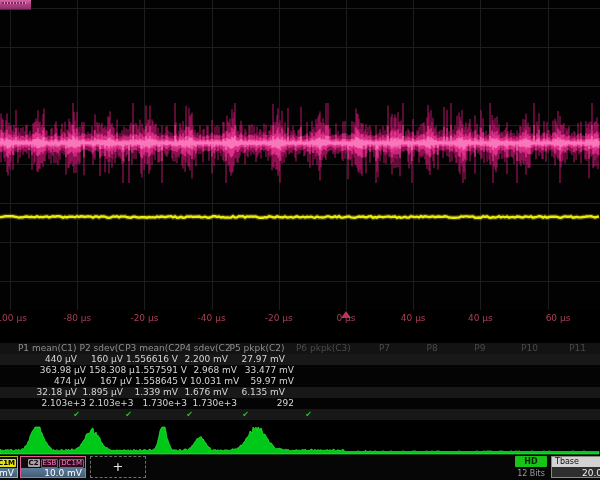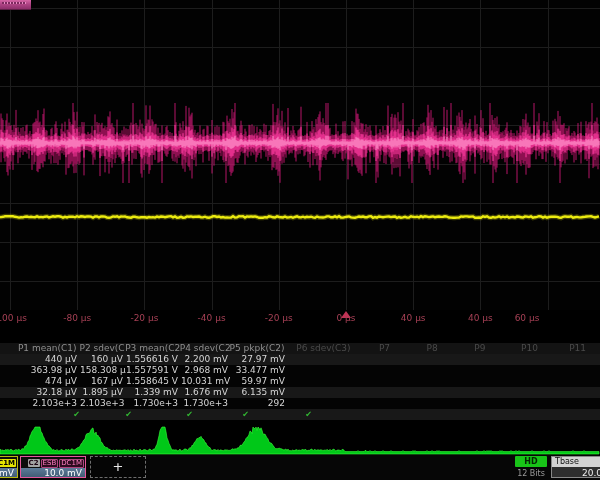--- a/index.html
+++ b/index.html
@@ -21,21 +21,21 @@
   #axis-strip{position:absolute;left:0;top:310px;width:600px;height:16px;background:#000;overflow:hidden;}
   .tick-label{position:absolute;top:3px;transform:translateX(-50%);font-size:9px;color:#a64055;white-space:nowrap;}
   #trigger-marker{position:absolute;top:1px;width:0;height:0;transform:translateX(-50%);
     border-left:5px solid transparent;border-right:5px solid transparent;border-bottom:7px solid #c03355;}
 
   
   #measure-table{position:absolute;left:0;top:343px;width:600px;background:#be185d;font-size:9px;}
   .mrow{display:flex;height:11px;line-height:11px;white-space:nowrap;}
   .mrow.head{background:#131313;color:#8f8f8f;}
   .mrow.odd{background:#181818;}
-  .mrow.even{background:#040404;}
+  .mrow.even{background:#040404;padding-left:9px;}
   .mcell{overflow:hidden;}
   .mcell.num{text-align:right;color:#d6d6d6;padding-right:3px;box-sizing:border-box;}
   .mcell.hd{text-align:right;padding-right:3px;box-sizing:border-box;}
   .mcell.hd.dim{color:#4a4a4a;text-align:center;padding-right:0;}
   .mcell.chk{text-align:right;padding-right:6px;color:#33bb33;font-size:8px;}
 
   
   #hist-strip{position:absolute;left:0;top:426px;width:600px;height:30px;overflow:hidden;}
 
   
@@ -97,31 +97,31 @@
   <div id="axis-strip">
     <div id="trigger-marker" style="left: 346px;"></div>
   <span class="tick-label" style="left: 10px; color: rgb(166, 64, 85);">-100 µs</span>
       <span class="tick-label" style="left: 77.2px; color: rgb(166, 64, 85);">-80 µs</span>
       <span class="tick-label" style="left: 144.4px; color: rgb(166, 64, 85);">-20 µs</span>
       <span class="tick-label" style="left: 211.6px; color: rgb(166, 64, 85); text-align: center;">-40 µs</span>
       <span class="tick-label" style="left: 278.8px; color: rgb(166, 64, 85);">-20 µs</span>
       <span class="tick-label" style="left: 346px; color: rgb(166, 64, 85);">0 µs</span>
       <span class="tick-label" style="left: 413.2px; color: rgb(166, 64, 85);">40 µs</span>
       <span class="tick-label" style="left: 480.4px; color: rgb(166, 64, 85);">40 µs</span>
-      <span class="tick-label" style="left: 527px; color: rgb(166, 64, 85);">60 µs</span>
+      <span class="tick-label" style="left: 558px; color: rgb(166, 64, 85);">60 µs</span>
     </div>
 
   <div id="measure-table">
       <div class="mrow head">
         <div class="mcell hd" style="width: 80px;">P1 mean(C1)</div>
         <div class="mcell hd" style="width: 46px;">P2 sdev(C1)</div>
         <div class="mcell hd" style="width: 55px;">P3 mean(C2)</div>
         <div class="mcell hd" style="width: 50px;">P4 sdev(C2)</div>
         <div class="mcell hd" style="width: 57px;">P5 pkpk(C2)</div>
-        <div class="mcell hd dim" style="width: 75px;">P6 sdev(C3)</div>
+        <div class="mcell hd dim" style="width: 75px;">P6 pkpk(C3)</div>
         <div class="mcell hd dim" style="width: 48px;">P7</div>
         <div class="mcell hd dim" style="width: 48px;">P8</div>
         <div class="mcell hd dim" style="width: 48px;">P9</div>
         <div class="mcell hd dim" style="width: 52px;">P10</div>
         <div class="mcell hd dim" style="width: 45px;">P11</div>
       </div>
       <div class="mrow odd">
         <div class="mcell num" style="width: 80px;">440 µV</div>
         <div class="mcell num" style="width: 46px;">160 µV</div>
         <div class="mcell num" style="width: 55px;">1.556616 V</div>

